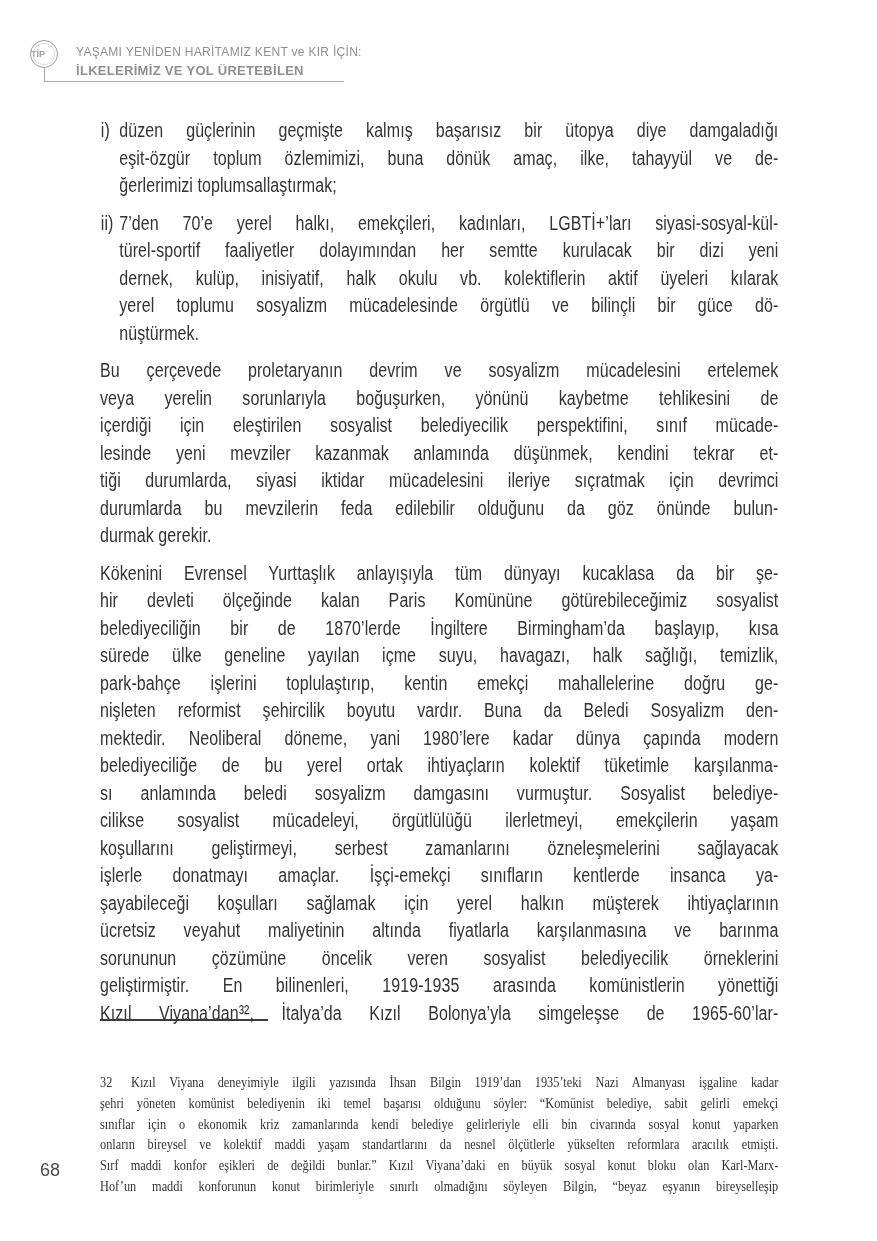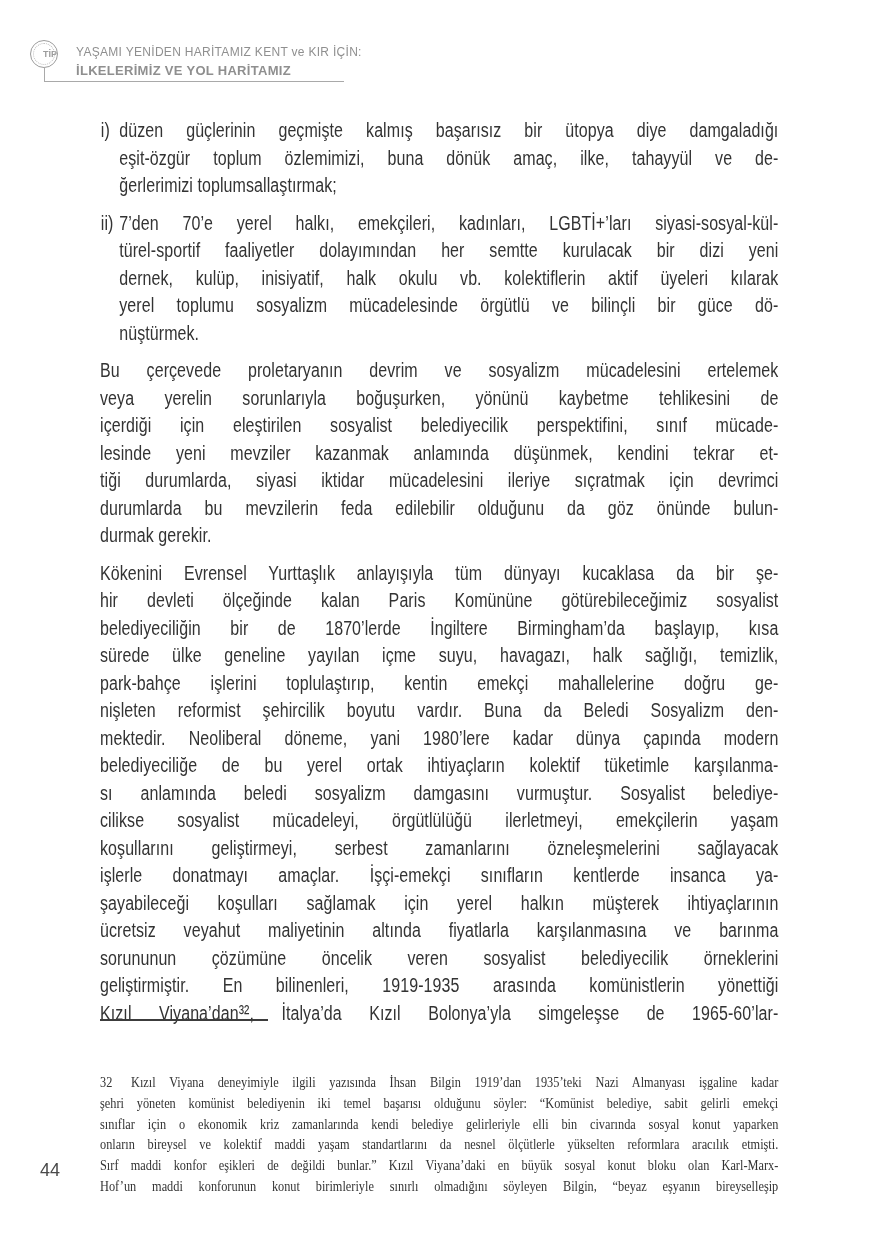--- a/index.html
+++ b/index.html
@@ -10,21 +10,21 @@
     position:relative; overflow:hidden;
     color:#333;
   }
   .page { position:absolute; inset:0; }
 
   
   .logo {
     position:absolute; left:30px; top:40px;
     width:28px; height:28px; box-sizing:border-box;
     border:1.5px solid #9c9c9c; border-radius:50%;
-    display:flex; align-items:center; justify-content:flex-end;
+    display:flex; align-items:center; justify-content:flex-start;
     color:#9c9c9c; font-weight:bold; font-size:9px;
   }
   .logo::before {
     content:""; position:absolute; inset:2px;
     border:1px dotted #bdbdbd; border-radius:50%;
   }
   .connector-v { position:absolute; left:44px; top:67px; width:1px; height:14px; background:#a9a9a9; }
   .header-rule { position:absolute; left:44px; top:81px; width:300px; height:1px; background:#a9a9a9; }
   .kicker {
     position:absolute; left:76px; top:45px;
@@ -67,21 +67,21 @@
 <body>
 
 <div class="page">
 
   <div class="logo">
     <span>TİP</span>
   </div>
   <div class="connector-v"></div>
   <div class="header-rule"></div>
   <div class="kicker">YAŞAMI YENİDEN HARİTAMIZ KENT ve KIR İÇİN:</div>
-  <div class="htitle">İLKELERİMİZ VE YOL HARİTAMIZ</div>
+  <div class="htitle">İLKELERİMİZ VE YOL ÜRETEBİLEN</div>
 
   <div class="body-col">
     <div class="condense">
 
       <div class="block list">
         <span class="marker">i)</span>
         <div>
             <div class="bline">düzen güçlerinin geçmişte kalmış başarısız bir ütopya diye damgaladığı</div>
             <div class="bline">eşit-özgür toplum özlemimizi, buna dönük amaç, ilke, tahayyül ve de-</div>
             <div class="bline last">ğerlerimizi toplumsallaştırmak;</div>
@@ -143,15 +143,15 @@
           <div class="bline"><span class="fn-num">32</span>Kızıl Viyana deneyimiyle ilgili yazısında İhsan Bilgin 1919’dan 1935’teki Nazi Almanyası işgaline kadar</div>
           <div class="bline">şehri yöneten komünist belediyenin iki temel başarısı olduğunu söyler: “Komünist belediye, sabit gelirli emekçi</div>
           <div class="bline">sınıflar için o ekonomik kriz zamanlarında kendi belediye gelirleriyle elli bin civarında sosyal konut yaparken</div>
           <div class="bline">onların bireysel ve kolektif maddi yaşam standartlarını da nesnel ölçütlerle yükselten reformlara aracılık etmişti.</div>
           <div class="bline">Sırf maddi konfor eşikleri de değildi bunlar.” Kızıl Viyana’daki en büyük sosyal konut bloku olan Karl-Marx-</div>
           <div class="bline">Hof’un maddi konforunun konut birimleriyle sınırlı olmadığını söyleyen Bilgin, “beyaz eşyanın bireyselleşip</div>
         </div>
     </div>
   </div>
 
-  <div class="pageno">44</div>
+  <div class="pageno">68</div>
 
 </div>
 
 </body></html>

